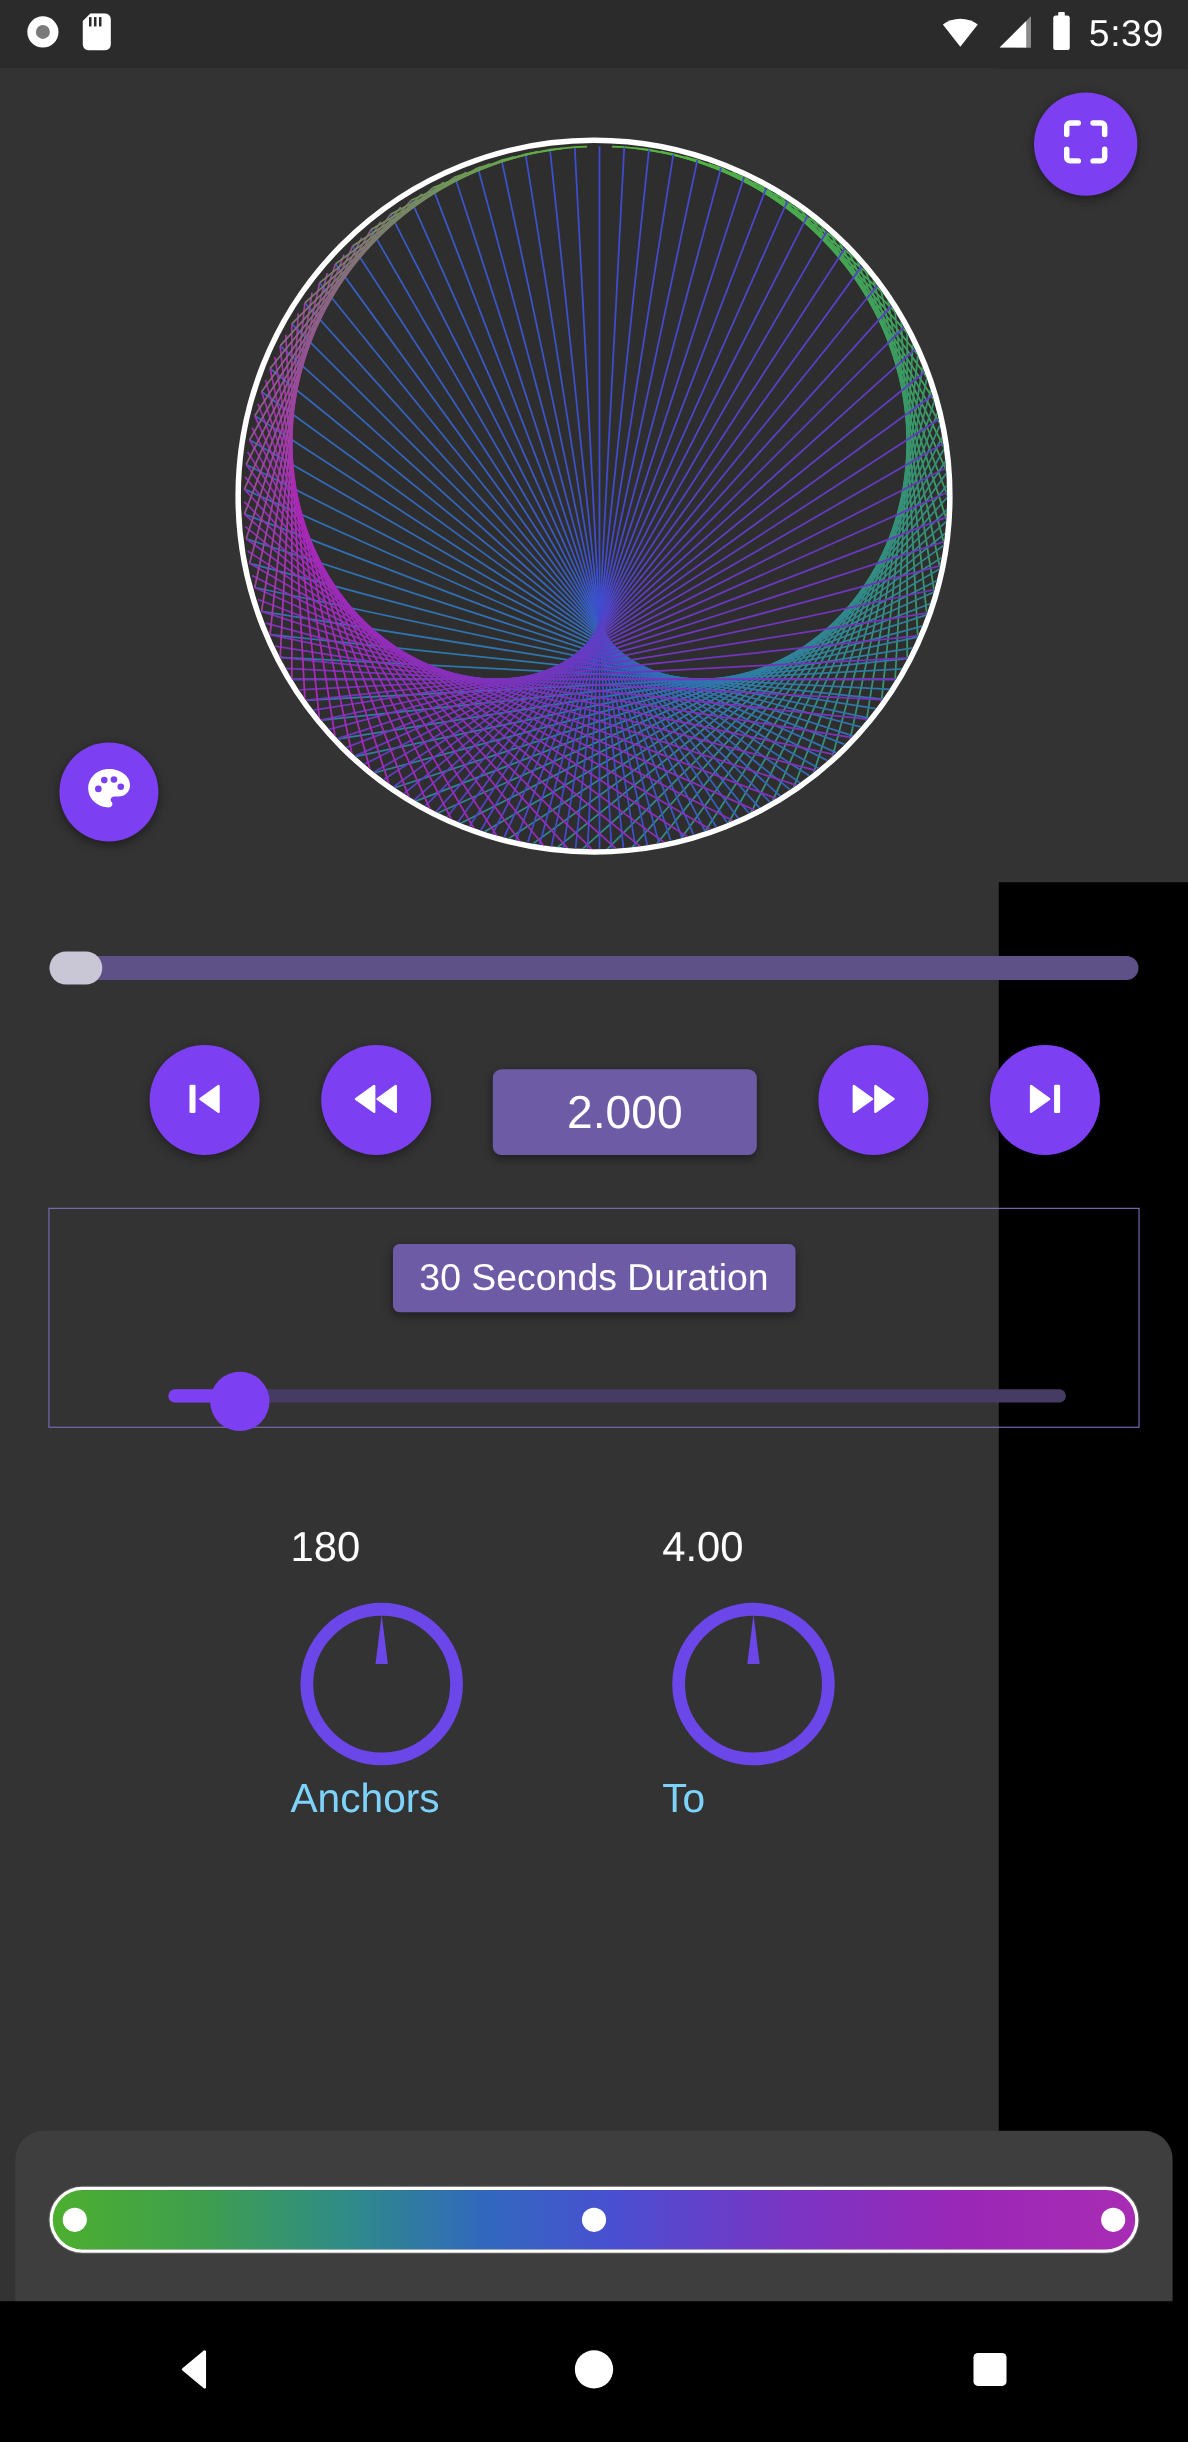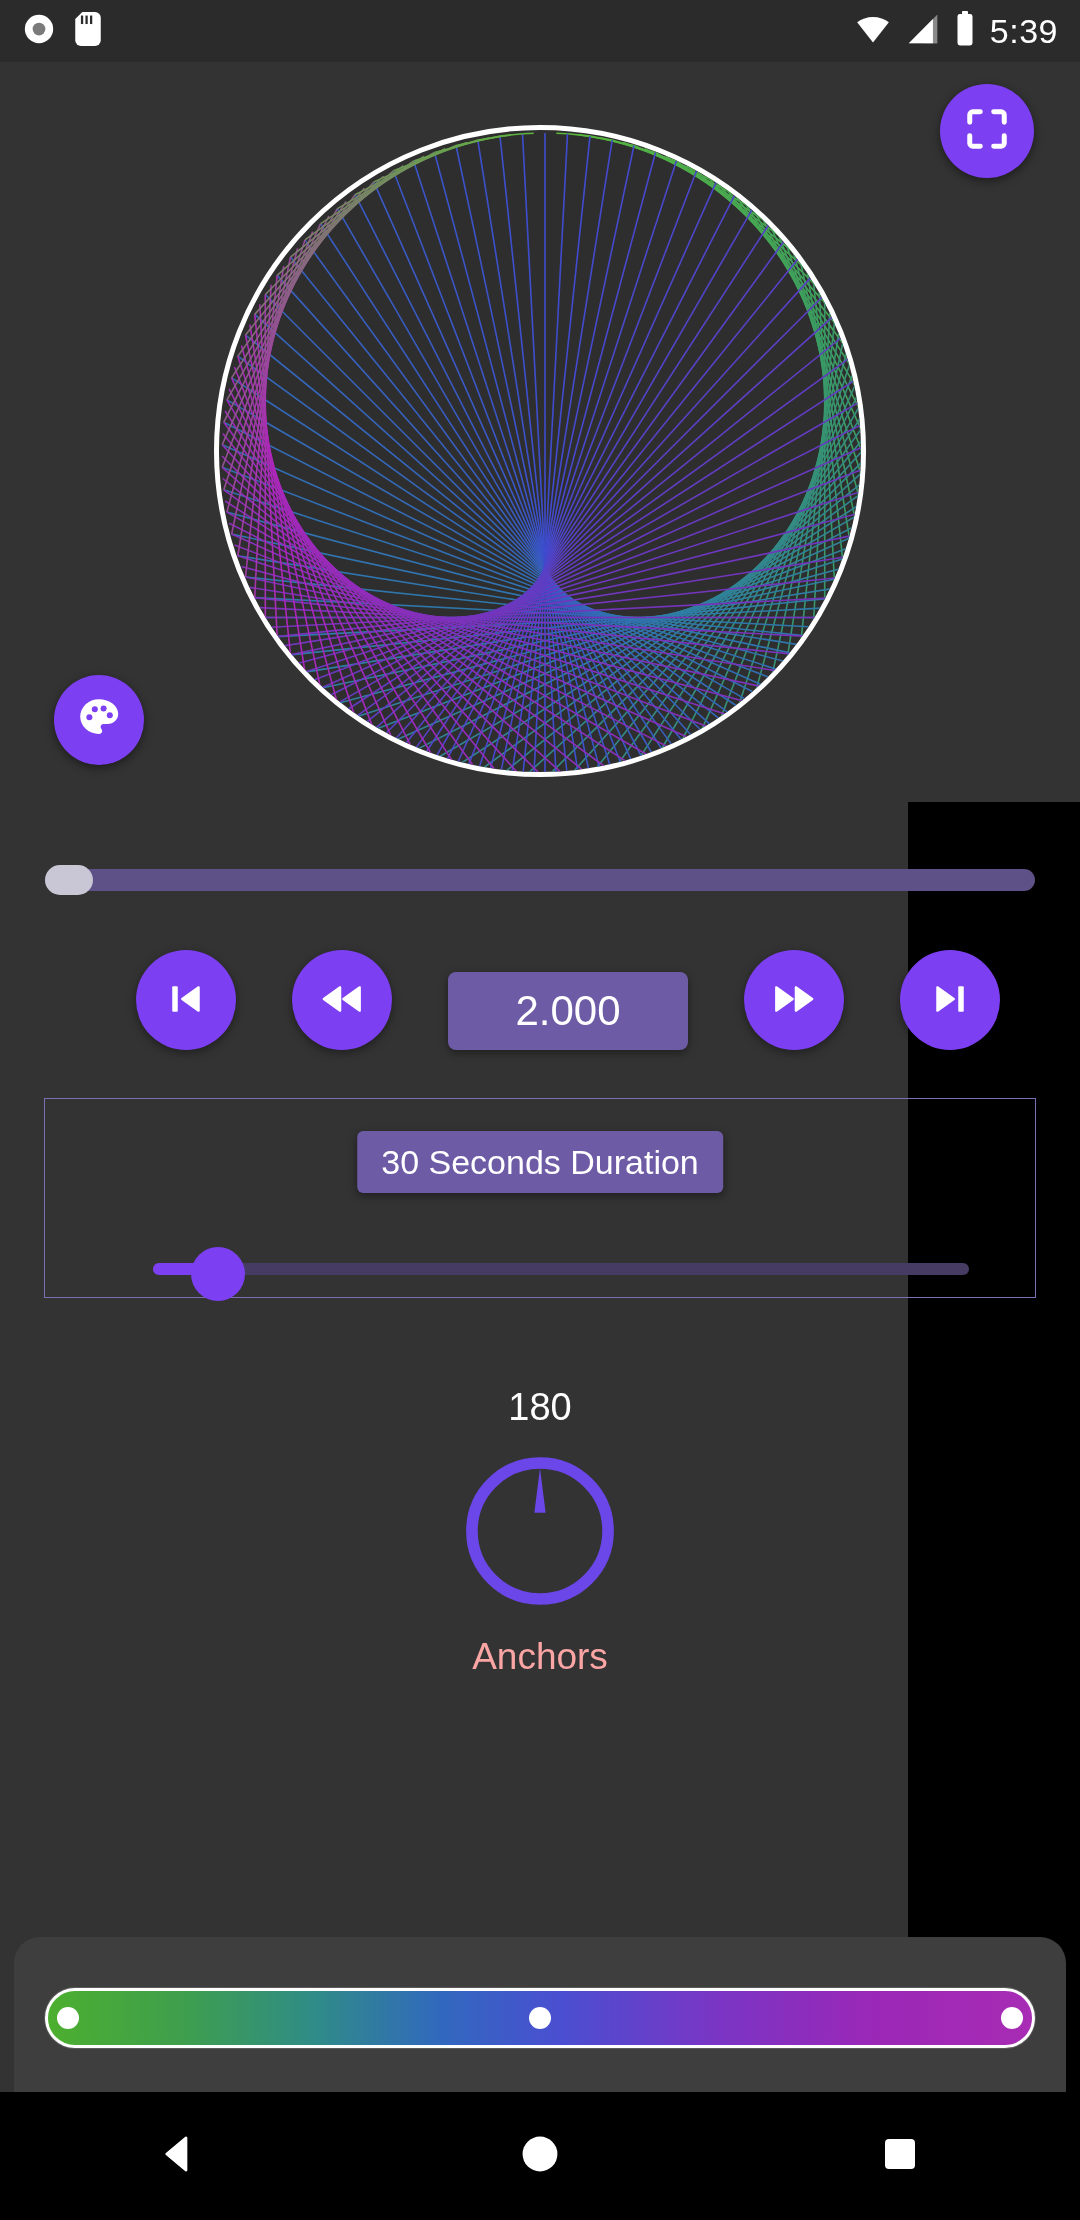--- a/index.html
+++ b/index.html
@@ -101,24 +101,24 @@
   .ds-thumb{
     position:absolute; left:74px; top:0px; width:54px; height:54px;
     border-radius:50%; background:#7C3FF2;
   }
 
   
   .knob-row{
     position:absolute; top:1388px; left:0; width:1080px; height:290px;
     display:flex; justify-content:center; gap:124px;
   }
-  .knob-cell{ width:214px; display:flex; flex-direction:column; align-items:center; }
+  .knob-cell{ width:214px; display:flex; flex-direction:column; }
   .knob-value{ color:#fff; font-size:38px; line-height:1; margin-bottom:22px; }
   .knob-dial{ width:166px; height:166px; }
-  .knob-label{ color:#fca5a5; font-size:37px; margin-top:22px; }
+  .knob-label{ color:#7dd3fc; font-size:37px; }
 
   
   .bottom-sheet{
     position:absolute; left:14px; top:1937px; width:1052px; height:156px;
     background:#3E3E3E; border-radius:26px 26px 0 0;
   }
   .grad-bar{
     position:absolute; left:45px; top:1988px; width:990px; height:60px;
     border-radius:30px; border:3px solid #ffffff;
     background:linear-gradient(to right,
@@ -464,20 +464,28 @@
     <div class="knob-cell">
       <div class="knob-value">180</div>
       <svg class="knob-dial" viewBox="0 0 100 100">
         <circle cx="50" cy="50" r="41" fill="none" stroke="#6B46E8" stroke-width="7"></circle>
         <path d="M50 12 L53.4 39 L46.6 39 Z" fill="#6B46E8"></path>
       </svg>
       <div class="knob-label">Anchors</div>
     </div>
 
 
+    <div class="knob-cell">
+      <div class="knob-value">4.00</div>
+      <svg class="knob-dial" viewBox="0 0 100 100">
+        <circle cx="50" cy="50" r="41" fill="none" stroke="#6B46E8" stroke-width="7"></circle>
+        <path d="M50 12 L53.4 39 L46.6 39 Z" fill="#6B46E8"></path>
+      </svg>
+      <div class="knob-label">To</div>
+    </div>
   </div>
 
   <div class="bottom-sheet"></div>
   <div class="grad-bar">
     <span class="grad-dot" style="left:2%"></span>
     <span class="grad-dot" style="left:50%"></span>
     <span class="grad-dot" style="left:98%"></span>
   </div>
 
   <div class="navbar">

